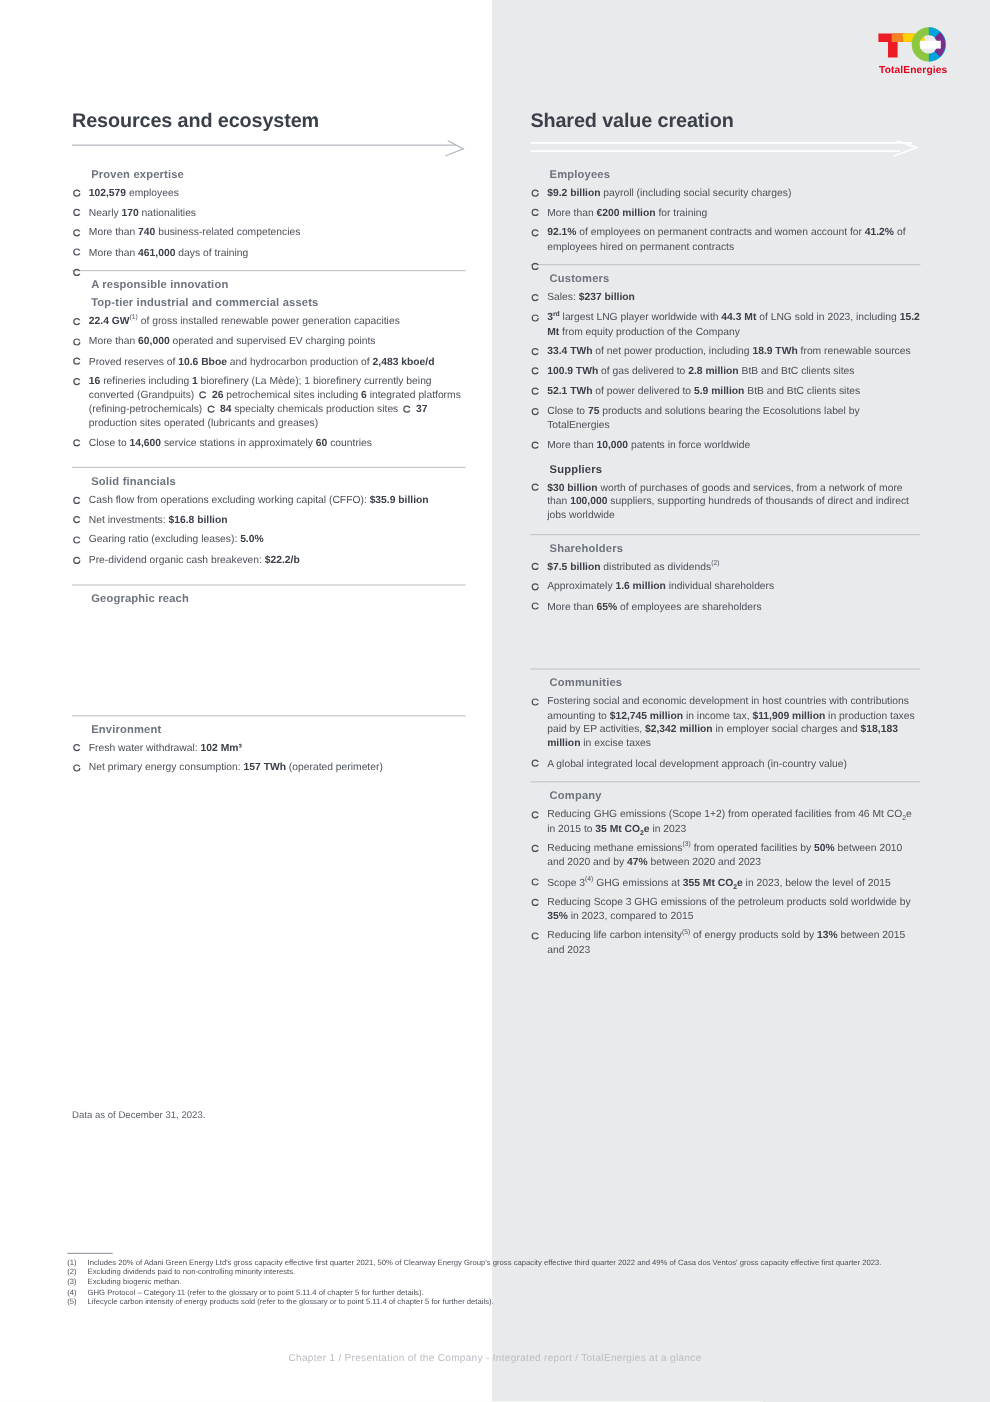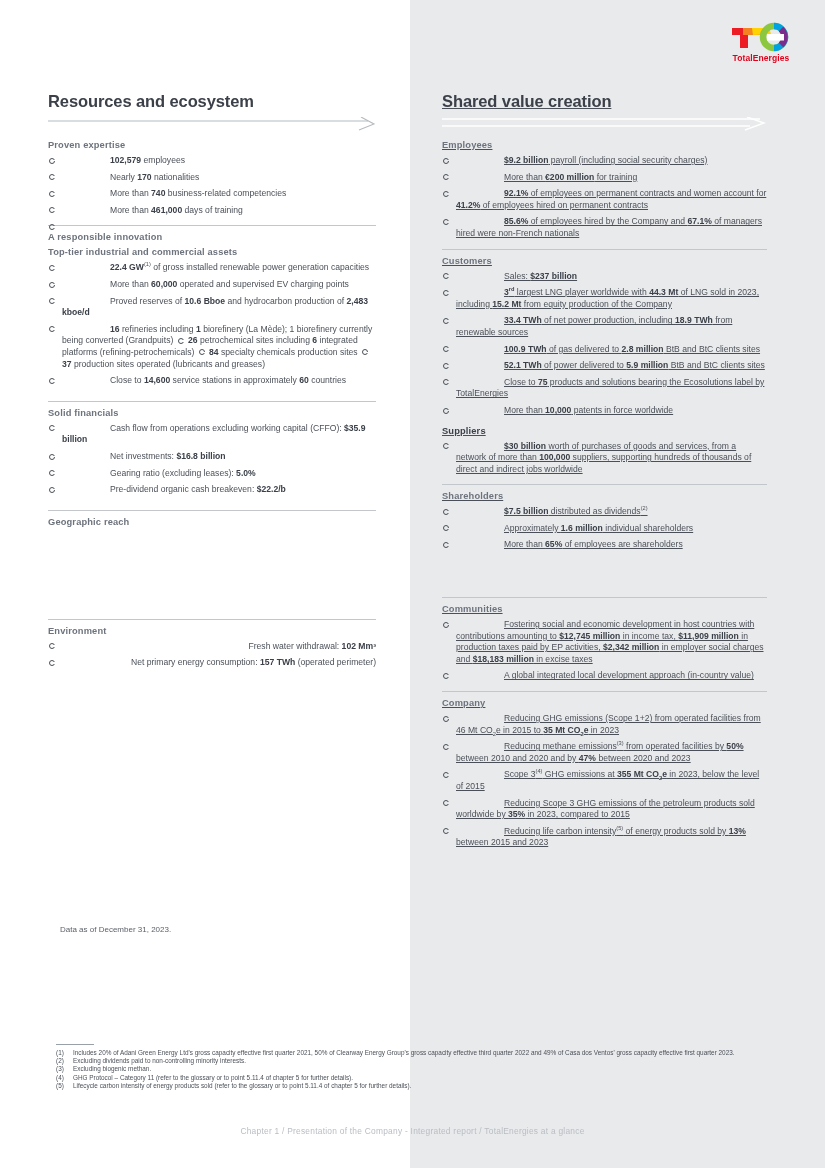--- a/index.html
+++ b/index.html
@@ -30,33 +30,33 @@
   .logo-mark { width: 66px; height: 30px; display:block; margin: 0 auto; }
   .logo-text {
     font-size: 8.5px; font-weight: bold; letter-spacing: .1px;
     color: #e2001a; margin-top: 1px;
   }
 
   
   .col {
     position: absolute; top: 92px;
   }
-  .col-left  { left: 48px; width: 328px; }
-  .col-right { left: 442px; width: 325px; text-decoration: underline; }
+  .col-left  { left: 60px; width: 328px; }
+  .col-right { left: 442px; width: 325px; }
 
   h1.col-title {
     font-size: 16.5px; font-weight: bold; color: #3b4049;
     margin: 0 0 6px 0; letter-spacing: -.1px;
   }
   .arrow-rule { position: relative; height: 14px; margin-bottom: 9px; }
   .arrow-rule svg { display: block; }
 
   h2.sec-title {
     font-size: 9.3px; font-weight: bold; color: #6d737d;
-    margin: 0 0 5px 0; letter-spacing: .15px;
+    margin: 0 0 5px 16px; letter-spacing: .15px;
   }
   h2.sec-title.dark { color: #3b4049; }
 
   .divider {
     border: 0; border-top: 1px solid #c3c7cc;
     margin: 0 0 6px 0; height: 0;
   }
 
   ul.bullets { list-style: none; margin: 0 0 9px 0; padding: 0; }
   ul.bullets li {
@@ -91,21 +91,21 @@
   .bul-inline::after {
     content: ""; position: absolute; right: -1.6px; top: 1.1px;
     width: 3px; height: 1.7px; background: #ffffff;
   }
 
   .c-green { color: #7ab929; }
   .c-blue  { color: #2b57c4; }
   .c-red   { color: #e2001a; }
   .c-teal  { color: #23b07d; }
   li b, li strong { color: #3b4049; font-weight: bold; }
-  li .txt { color: #4b5058; margin-left: 48px; }
+  li .txt { color: #4b5058; }
 
   .data-asof {
     position: absolute; left: 60px; top: 925px;
     font-size: 8px; color: #5c6169;
   }
 
   
   .footnotes {
     position: absolute; left: 56px; top: 1044px; width: 716px;
   }
@@ -177,21 +177,21 @@
         <ul class="bullets c-red">
           <li><span class="bul"></span><span class="txt">Cash flow from operations excluding working capital (CFFO): <b>$35.9 billion</b></span></li>
           <li><span class="bul"></span><span class="txt">Net investments: <b>$16.8 billion</b></span></li>
           <li><span class="bul"></span><span class="txt">Gearing ratio (excluding leases): <b>5.0%</b></span></li>
           <li><span class="bul"></span><span class="txt">Pre-dividend organic cash breakeven: <b>$22.2/b</b></span></li>
         </ul>
         <hr class="divider" style="margin-top: 14px;">
         <h2 class="sec-title">Geographic reach</h2>
         <hr class="divider" style="margin-top: 92px;">
         <h2 class="sec-title">Environment</h2>
-        <ul class="bullets c-teal" style="margin-bottom: 0px; text-align: right;">
+        <ul class="bullets c-teal" style="margin-bottom: 0px;">
           <li><span class="bul"></span><span class="txt">Fresh water withdrawal: <b>102 Mm³</b></span></li>
           <li><span class="bul"></span><span class="txt">Net primary energy consumption: <b>157 TWh</b> (operated perimeter)</span></li>
         </ul>
       </div>
   </div>
 
   <div class="col col-right">
     <h1 class="col-title">Shared value creation</h1>
     <div class="arrow-rule">
       <svg width="325" height="14" viewBox="0 0 325 14">
@@ -199,21 +199,21 @@
         <line x1="0" y1="9" x2="308" y2="9" stroke="#ffffff" stroke-width="1.4"></line>
         <polyline points="305,0 322,6 303,13" fill="none" stroke="#ffffff" stroke-width="1.4"></polyline>
       </svg>
     </div>
     <div>
         <h2 class="sec-title">Employees</h2>
         <ul class="bullets c-green">
           <li><span class="bul"></span><span class="txt"><b>$9.2 billion</b> payroll (including social security charges)</span></li>
           <li><span class="bul"></span><span class="txt">More than <b>€200 million</b> for training</span></li>
           <li><span class="bul"></span><span class="txt"><b>92.1%</b> of employees on permanent contracts and women account for <b>41.2%</b> of employees hired on permanent contracts</span></li>
-          <li><span class="bul"></span><span class="txt"><b>85.6%</b> of employees hired by the Company and <b>67.1%</b> of managers hired were non-French nationals</span></li>
+          <li><span class="bul"></span></li>
         </ul>
         <hr class="divider">
         <h2 class="sec-title">Customers</h2>
         <ul class="bullets c-blue">
           <li><span class="bul"></span><span class="txt">Sales: <b>$237 billion</b></span></li>
           <li><span class="bul"></span><span class="txt"><b>3<sup>rd</sup></b> largest LNG player worldwide with <b>44.3 Mt</b> of LNG sold in 2023, including <b>15.2 Mt</b> from equity production of the Company</span></li>
           <li><span class="bul"></span><span class="txt"><b>33.4 TWh</b> of net power production, including <b>18.9 TWh</b> from renewable sources</span></li>
           <li><span class="bul"></span><span class="txt"><b>100.9 TWh</b> of gas delivered to <b>2.8 million</b> BtB and BtC clients sites</span></li>
           <li><span class="bul"></span><span class="txt"><b>52.1 TWh</b> of power delivered to <b>5.9 million</b> BtB and BtC clients sites</span></li>
           <li><span class="bul"></span><span class="txt">Close to <b>75</b> products and solutions bearing the Ecosolutions label by TotalEnergies</span></li>

